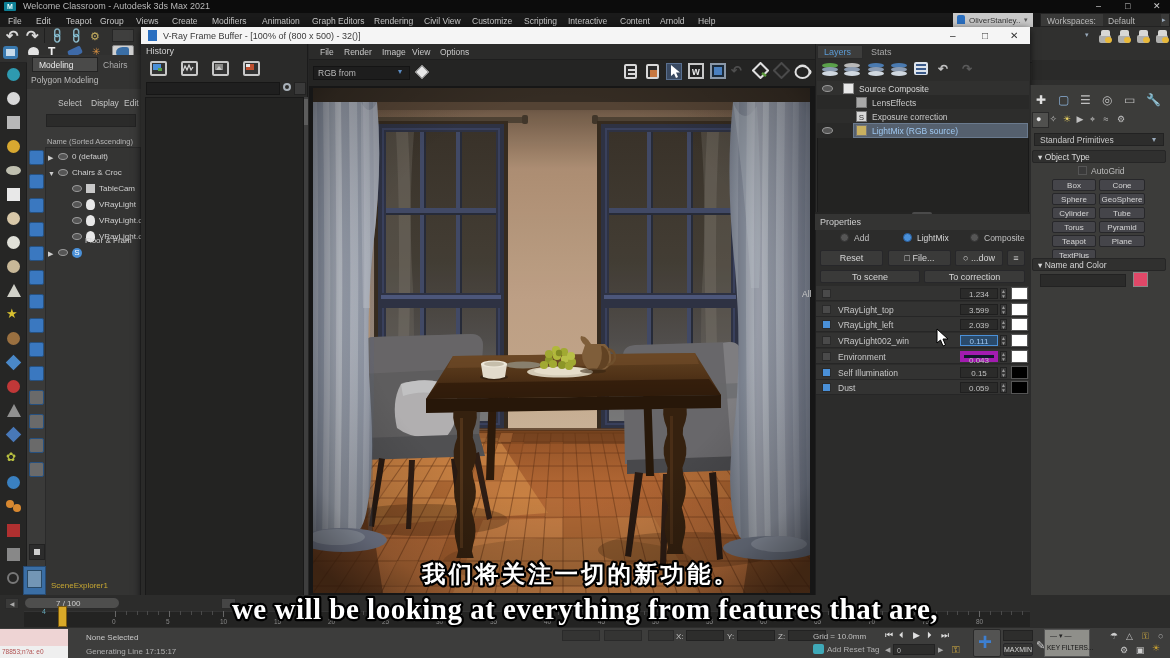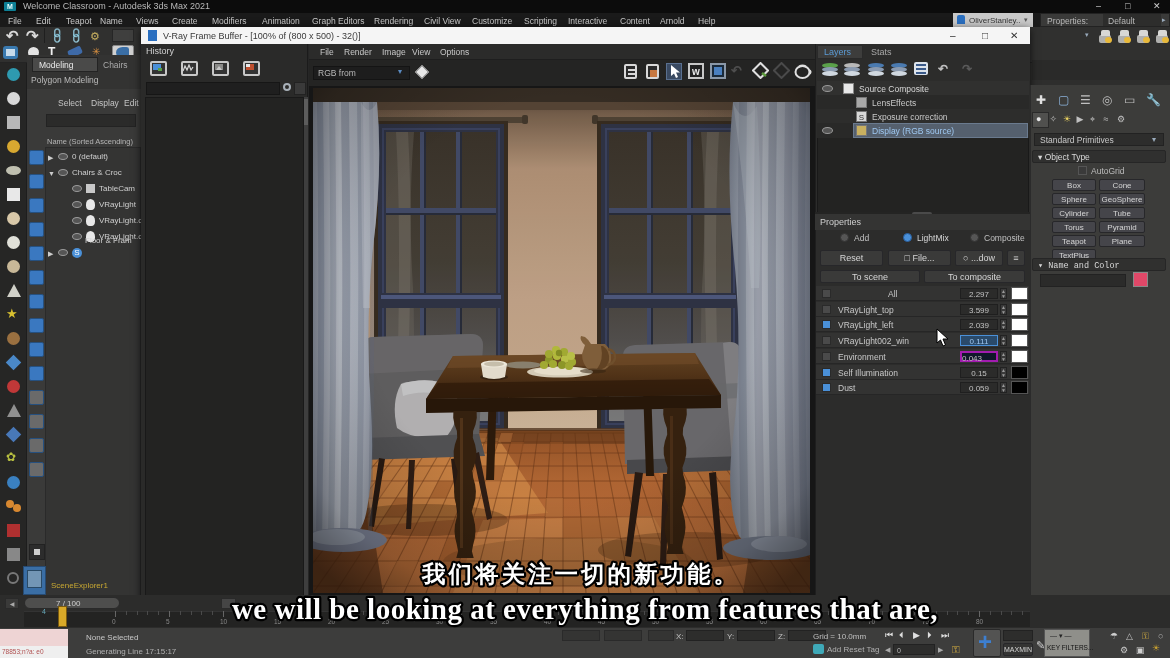--- a/index.html
+++ b/index.html
@@ -13,40 +13,40 @@
 <div class="abs" style="left:0;top:0;width:1170px;height:13px;background:#0c0c0c;"></div>
 <div class="abs" style="left:4px;top:2px;width:12px;height:9px;background:#0d7f95;border-radius:1px;color:#e8ffff;font-size:7px;font-weight:bold;text-align:center;line-height:9px;">M</div>
 <div class="abs txt" style="left:23px;top:1px;font-size:9px;color:#b8b8b8;">Welcome Classroom - Autodesk 3ds Max 2021</div>
 <div class="abs txt" style="left:1096px;top:1px;font-size:9px;color:#cfcfcf;">–</div>
 <div class="abs txt" style="left:1125px;top:1px;font-size:9px;color:#cfcfcf;">□</div>
 <div class="abs txt" style="left:1153px;top:1px;font-size:9px;color:#cfcfcf;">✕</div>
 <div class="abs" style="left:0;top:13px;width:1170px;height:14px;background:#1a1a1a;"></div>
 <div class="abs txt" style="left:8px;top:16px;font-size:8.5px;color:#c8c8c8;">File</div>
 <div class="abs txt" style="left:36px;top:16px;font-size:8.5px;color:#c8c8c8;">Edit</div>
 <div class="abs txt" style="left:66px;top:16px;font-size:8.5px;color:#c8c8c8;">Teapot</div>
-<div class="abs txt" style="left:100px;top:16px;font-size:8.5px;color:#c8c8c8;">Name</div>
+<div class="abs txt" style="left:100px;top:16px;font-size:8.5px;color:#c8c8c8;">Group</div>
 <div class="abs txt" style="left:136px;top:16px;font-size:8.5px;color:#c8c8c8;">Views</div>
 <div class="abs txt" style="left:172px;top:16px;font-size:8.5px;color:#c8c8c8;">Create</div>
 <div class="abs txt" style="left:212px;top:16px;font-size:8.5px;color:#c8c8c8;">Modifiers</div>
 <div class="abs txt" style="left:262px;top:16px;font-size:8.5px;color:#c8c8c8;">Animation</div>
 <div class="abs txt" style="left:312px;top:16px;font-size:8.5px;color:#c8c8c8;">Graph Editors</div>
 <div class="abs txt" style="left:374px;top:16px;font-size:8.5px;color:#c8c8c8;">Rendering</div>
 <div class="abs txt" style="left:424px;top:16px;font-size:8.5px;color:#c8c8c8;">Civil View</div>
 <div class="abs txt" style="left:472px;top:16px;font-size:8.5px;color:#c8c8c8;">Customize</div>
 <div class="abs txt" style="left:524px;top:16px;font-size:8.5px;color:#c8c8c8;">Scripting</div>
 <div class="abs txt" style="left:568px;top:16px;font-size:8.5px;color:#c8c8c8;">Interactive</div>
 <div class="abs txt" style="left:620px;top:16px;font-size:8.5px;color:#c8c8c8;">Content</div>
 <div class="abs txt" style="left:660px;top:16px;font-size:8.5px;color:#c8c8c8;">Arnold</div>
 <div class="abs txt" style="left:698px;top:16px;font-size:8.5px;color:#c8c8c8;">Help</div>
 <div class="abs" style="left:953px;top:13px;width:80px;height:14px;background:#c8c8c8;"></div>
 <div class="abs" style="left:957px;top:15px;width:8px;height:9px;background:#2a6fc0;border-radius:2px 2px 0 0;"></div>
 <div class="abs txt" style="left:969px;top:16px;font-size:8px;color:#333;">OliverStanley..</div>
 <div class="abs txt" style="left:1024px;top:16px;font-size:7px;color:#555;">▾</div>
 <div class="abs" style="left:1040px;top:13px;width:130px;height:14px;background:#3a3a39;border:1px solid #222;"></div>
-<div class="abs txt" style="left:1047px;top:16px;font-size:8.5px;color:#b8b8b8;">Properties:</div>
+<div class="abs txt" style="left:1047px;top:16px;font-size:8.5px;color:#b8b8b8;">Workspaces:</div>
 <div class="abs" style="left:1103px;top:14px;width:58px;height:12px;background:#2d2d2c;"></div>
 <div class="abs txt" style="left:1108px;top:16px;font-size:8.5px;color:#b8b8b8;">Default</div>
 <div class="abs txt" style="left:1162px;top:16px;font-size:7px;color:#9ab;">▸</div>
 <div class="abs" style="left:0;top:27px;width:1170px;height:36px;background:#30302f;border-bottom:1px solid #242424;"></div>
 <div class="abs" style="left:6px;top:27px;font-size:15px;color:#d8d8d8;font-weight:bold;">↶</div>
 <div class="abs" style="left:26px;top:27px;font-size:15px;color:#d8d8d8;font-weight:bold;">↷</div>
 <div class="abs" style="left:44px;top:28px;width:1px;height:15px;background:#1f1f1f;"></div>
 <div class="abs" style="left:51px;top:30px;font-size:11px;color:#aab4c0;transform:rotate(-45deg);">🔗</div>
 <div class="abs" style="left:70px;top:30px;font-size:11px;color:#8aa0c0;transform:rotate(-45deg);">🔗</div>
 <div class="abs" style="left:90px;top:30px;font-size:11px;color:#c8b060;">⚙</div>
@@ -514,42 +514,42 @@
 <div class="abs" style="left:817px;top:95px;width:212px;height:14px;background:#292928;"></div>
 <div class="abs" style="left:856px;top:97px;width:11px;height:11px;background:#a8a8a8;border:1px solid #777;"></div>
 <div class="abs txt" style="left:872px;top:98px;font-size:8.5px;color:#c8c8c8;">LensEffects</div>
 <div class="abs" style="left:817px;top:109px;width:212px;height:14px;background:#2d2d2c;"></div>
 <div class="abs" style="left:856px;top:111px;width:11px;height:11px;background:#d8d8d8;border:1px solid #777;color:#333;font-size:8px;text-align:center;line-height:11px;">S</div>
 <div class="abs txt" style="left:872px;top:112px;font-size:8.5px;color:#c8c8c8;">Exposure correction</div>
 <div class="abs" style="left:817px;top:123px;width:212px;height:15px;background:#292928;"></div>
 <div class="abs" style="left:822px;top:127px;width:11px;height:7px;border:1px solid #999;border-radius:50%;background:#555;"></div>
 <div class="abs" style="left:853px;top:123px;width:175px;height:15px;background:#55606e;border:1px solid #6a7a8e;"></div>
 <div class="abs" style="left:856px;top:125px;width:11px;height:11px;background:#c8b060;border:1px solid #777;"></div>
-<div class="abs txt" style="left:872px;top:126px;font-size:8.5px;color:#9ec7f0;">Display (RGB source)</div>
+<div class="abs txt" style="left:872px;top:126px;font-size:8.5px;color:#9ec7f0;">LightMix (RGB source)</div>
 <div class="abs" style="left:815px;top:212px;width:215px;height:4px;background:#242423;"></div>
 <div class="abs" style="left:912px;top:212px;width:20px;height:4px;background:#4a4a4a;border-radius:2px;"></div>
 <div class="abs txt" style="left:820px;top:218px;font-size:9px;color:#d0d0d0;">Properties</div>
 <div class="abs" style="left:815px;top:214px;width:215px;height:16px;background:#343433;"></div>
 <div class="abs txt" style="left:820px;top:217px;font-size:9px;color:#d0d0d0;">Properties</div>
 <div class="abs" style="left:840px;top:233px;width:9px;height:9px;border-radius:50%;background:#555;border:1px solid #333;"></div>
 <div class="abs txt" style="left:854px;top:233px;font-size:8.5px;color:#c0c0c0;">Add</div>
 <div class="abs" style="left:903px;top:233px;width:9px;height:9px;border-radius:50%;background:#4a90d8;border:1px solid #2a60a0;"></div>
 <div class="abs txt" style="left:917px;top:233px;font-size:8.5px;color:#d8d8d8;">LightMix</div>
 <div class="abs" style="left:970px;top:233px;width:9px;height:9px;border-radius:50%;background:#555;border:1px solid #333;"></div>
 <div class="abs txt" style="left:984px;top:233px;font-size:8.5px;color:#c0c0c0;">Composite</div>
 <div class="abs btn" style="left:820px;top:250px;width:63px;height:16px;line-height:15px;background:#3a3a39;">Reset</div>
 <div class="abs btn" style="left:888px;top:250px;width:63px;height:16px;line-height:15px;background:#3a3a39;">□ File...</div>
 <div class="abs btn" style="left:955px;top:250px;width:48px;height:16px;line-height:15px;background:#3a3a39;">○ ...dow</div>
 <div class="abs btn" style="left:1007px;top:250px;width:18px;height:16px;line-height:15px;background:#3a3a39;">≡</div>
 <div class="abs btn" style="left:820px;top:270px;width:100px;height:13px;line-height:12px;background:#3a3a39;">To scene</div>
-<div class="abs btn" style="left:924px;top:270px;width:101px;height:13px;line-height:12px;background:#3a3a39;">To composite</div>
+<div class="abs btn" style="left:924px;top:270px;width:101px;height:13px;line-height:12px;background:#3a3a39;">To correction</div>
 <div class="abs" style="left:816px;top:286px;width:213px;height:15px;background:#333332;border-bottom:1px solid #262626;"></div>
 <div class="abs" style="left:822px;top:289px;width:9px;height:9px;background:#4a4a4a;border:1px solid #2a2a2a;"></div>
-<div class="abs txt" style="left:888px;top:289px;font-size:8.5px;color:#c8c8c8;">All</div>
-<div class="abs" style="left:960px;top:288px;width:38px;height:11px;background:#2b2b2a;border:1px solid #1f1f1f;color:#c0c0c0;font-size:8px;text-align:center;line-height:11px;">2.297</div>
+<div class="abs txt" style="left:802px;top:289px;font-size:8.5px;color:#c8c8c8;">All</div>
+<div class="abs" style="left:960px;top:288px;width:38px;height:11px;background:#2b2b2a;border:1px solid #1f1f1f;color:#c0c0c0;font-size:8px;text-align:center;line-height:11px;">1.234</div>
 <div class="abs" style="left:1000px;top:288px;width:7px;height:11px;background:#3a3a3a;border:1px solid #222;color:#999;font-size:5px;text-align:center;line-height:5px;">▲<br>▼</div>
 <div class="abs" style="left:1011px;top:287px;width:17px;height:13px;background:#fff;border:1px solid #555;"></div>
 <div class="abs" style="left:816px;top:301.7px;width:213px;height:15px;background:#333332;border-bottom:1px solid #262626;"></div>
 <div class="abs" style="left:822px;top:304.7px;width:9px;height:9px;background:#4a4a4a;border:1px solid #2a2a2a;"></div>
 <div class="abs txt" style="left:838px;top:304.7px;font-size:8.5px;color:#c8c8c8;">VRayLight_top</div>
 <div class="abs" style="left:960px;top:303.7px;width:38px;height:11px;background:#2b2b2a;border:1px solid #1f1f1f;color:#c0c0c0;font-size:8px;text-align:center;line-height:11px;">3.599</div>
 <div class="abs" style="left:1000px;top:303.7px;width:7px;height:11px;background:#3a3a3a;border:1px solid #222;color:#999;font-size:5px;text-align:center;line-height:5px;">▲<br>▼</div>
 <div class="abs" style="left:1011px;top:302.7px;width:17px;height:13px;background:#fff;border:1px solid #555;"></div>
 <div class="abs" style="left:816px;top:317.4px;width:213px;height:15px;background:#333332;border-bottom:1px solid #262626;"></div>
 <div class="abs" style="left:822px;top:320.4px;width:9px;height:9px;background:#4a90d8;border:1px solid #2a2a2a;"></div>
@@ -559,21 +559,21 @@
 <div class="abs" style="left:1011px;top:318.4px;width:17px;height:13px;background:#fff;border:1px solid #555;"></div>
 <div class="abs" style="left:816px;top:333.09999999999997px;width:213px;height:15px;background:#333332;border-bottom:1px solid #262626;"></div>
 <div class="abs" style="left:822px;top:336.09999999999997px;width:9px;height:9px;background:#4a4a4a;border:1px solid #2a2a2a;"></div>
 <div class="abs txt" style="left:838px;top:336.09999999999997px;font-size:8.5px;color:#c8c8c8;">VRayLight002_win</div>
 <div class="abs" style="left:960px;top:335.09999999999997px;width:38px;height:11px;background:#2a4a6a;border:1px solid #4a90d8;color:#9ec7f0;font-size:8px;text-align:center;line-height:11px;">0.111</div>
 <div class="abs" style="left:1000px;top:335.09999999999997px;width:7px;height:11px;background:#3a3a3a;border:1px solid #222;color:#999;font-size:5px;text-align:center;line-height:5px;">▲<br>▼</div>
 <div class="abs" style="left:1011px;top:334.09999999999997px;width:17px;height:13px;background:#fff;border:1px solid #555;"></div>
 <div class="abs" style="left:816px;top:348.79999999999995px;width:213px;height:15px;background:#333332;border-bottom:1px solid #262626;"></div>
 <div class="abs" style="left:822px;top:351.79999999999995px;width:9px;height:9px;background:#4a4a4a;border:1px solid #2a2a2a;"></div>
 <div class="abs txt" style="left:838px;top:351.79999999999995px;font-size:8.5px;color:#c8c8c8;">Environment</div>
-<div class="abs" style="left:960px;top:350.79999999999995px;width:38px;height:11px;background:#0f172a;border:2px solid #a21caf;color:#c0c0c0;font-size:8px;line-height:11px;">0.043</div>
+<div class="abs" style="left:960px;top:350.79999999999995px;width:38px;height:11px;background:#0f172a;border:4px solid #a21caf;color:#c0c0c0;font-size:8px;text-align:center;line-height:11px;">0.043</div>
 <div class="abs" style="left:1000px;top:350.79999999999995px;width:7px;height:11px;background:#3a3a3a;border:1px solid #222;color:#999;font-size:5px;text-align:center;line-height:5px;">▲<br>▼</div>
 <div class="abs" style="left:1011px;top:349.79999999999995px;width:17px;height:13px;background:#fff;border:1px solid #555;"></div>
 <div class="abs" style="left:816px;top:364.49999999999994px;width:213px;height:15px;background:#333332;border-bottom:1px solid #262626;"></div>
 <div class="abs" style="left:822px;top:367.49999999999994px;width:9px;height:9px;background:#4a90d8;border:1px solid #2a2a2a;"></div>
 <div class="abs txt" style="left:838px;top:367.49999999999994px;font-size:8.5px;color:#c8c8c8;">Self Illumination</div>
 <div class="abs" style="left:960px;top:366.49999999999994px;width:38px;height:11px;background:#2b2b2a;border:1px solid #1f1f1f;color:#c0c0c0;font-size:8px;text-align:center;line-height:11px;">0.15</div>
 <div class="abs" style="left:1000px;top:366.49999999999994px;width:7px;height:11px;background:#3a3a3a;border:1px solid #222;color:#999;font-size:5px;text-align:center;line-height:5px;">▲<br>▼</div>
 <div class="abs" style="left:1011px;top:365.49999999999994px;width:17px;height:13px;background:#000;border:1px solid #555;"></div>
 <div class="abs" style="left:816px;top:380.19999999999993px;width:213px;height:15px;background:#333332;border-bottom:1px solid #262626;"></div>
 <div class="abs" style="left:822px;top:383.19999999999993px;width:9px;height:9px;background:#4a90d8;border:1px solid #2a2a2a;"></div>
@@ -608,21 +608,21 @@
 <div class="abs btn" style="left:1052px;top:193px;width:44px;height:12px;line-height:11px;font-size:8px;">Sphere</div>
 <div class="abs btn" style="left:1099px;top:193px;width:46px;height:12px;line-height:11px;font-size:8px;">GeoSphere</div>
 <div class="abs btn" style="left:1052px;top:207px;width:44px;height:12px;line-height:11px;font-size:8px;">Cylinder</div>
 <div class="abs btn" style="left:1099px;top:207px;width:46px;height:12px;line-height:11px;font-size:8px;">Tube</div>
 <div class="abs btn" style="left:1052px;top:221px;width:44px;height:12px;line-height:11px;font-size:8px;">Torus</div>
 <div class="abs btn" style="left:1099px;top:221px;width:46px;height:12px;line-height:11px;font-size:8px;">Pyramid</div>
 <div class="abs btn" style="left:1052px;top:235px;width:44px;height:12px;line-height:11px;font-size:8px;">Teapot</div>
 <div class="abs btn" style="left:1099px;top:235px;width:46px;height:12px;line-height:11px;font-size:8px;">Plane</div>
 <div class="abs btn" style="left:1052px;top:249px;width:44px;height:12px;line-height:11px;font-size:8px;">TextPlus</div>
 <div class="abs" style="left:1032px;top:258px;width:134px;height:13px;background:#30302f;border:1px solid #262626;border-radius:2px;"></div>
-<div class="abs txt" style="left:1038px;top:260px;font-size:8.5px;color:#d8d8d8;font-family:Liberation Mono, monospace;">▾ Name and Color</div>
+<div class="abs txt" style="left:1038px;top:260px;font-size:8.5px;color:#d8d8d8;">▾ Name and Color</div>
 <div class="abs" style="left:1040px;top:274px;width:86px;height:13px;background:#2b2b2a;border:1px solid #222;"></div>
 <div class="abs" style="left:1133px;top:272px;width:15px;height:15px;background:#e04868;border:1px solid #888;"></div>
 <div class="abs" style="left:0;top:595px;width:1170px;height:33px;background:#2c2c2b;"></div>
 <div class="abs" style="left:5px;top:598px;width:14px;height:11px;background:#3a3a39;border:1px solid #2a2a2a;color:#aaa;font-size:6px;text-align:center;line-height:11px;">◀</div>
 <div class="abs" style="left:24px;top:597px;width:96px;height:12px;background:#4e4e4d;border:1px solid #2a2a2a;border-radius:6px;"></div>
 <div class="abs txt" style="left:56px;top:599px;font-size:8px;color:#d0d0d0;">7 / 100</div>
 <div class="abs" style="left:221px;top:598px;width:15px;height:11px;background:#454545;border:1px solid #2a2a2a;"></div>
 <div class="abs" style="left:24px;top:611px;width:1006px;height:16px;background:#232322;border-top:1px solid #333;"></div>
 <div class="abs" style="left:115px;top:611px;width:1px;height:6px;background:#666;"></div>
 <div class="abs txt" style="left:112px;top:618px;font-size:6.5px;color:#888;">0</div>

